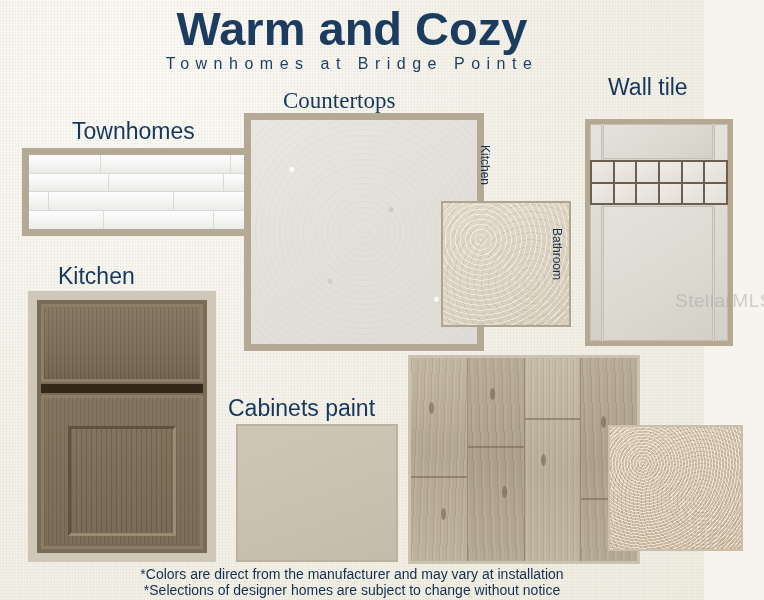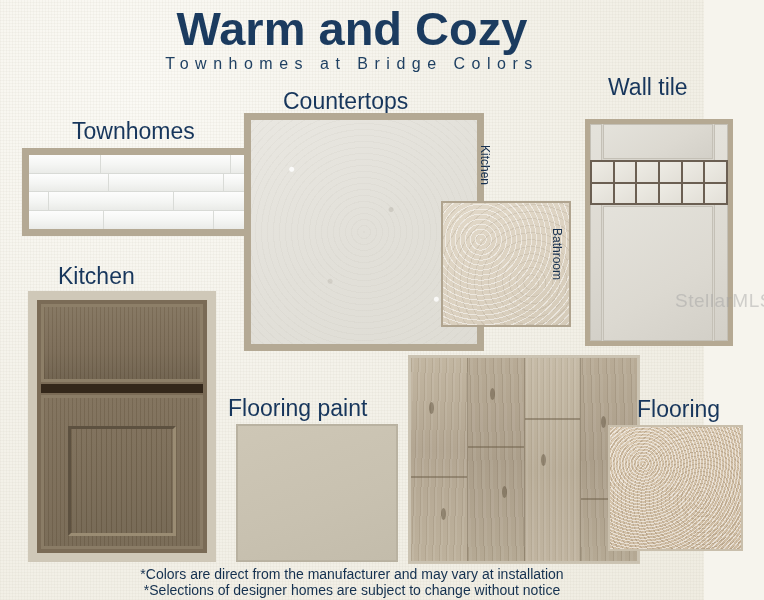--- a/index.html
+++ b/index.html
@@ -250,21 +250,21 @@
     color: #14304f;
     white-space: nowrap;
   }
 </style>
 </head>
 <body>
 
 <div id="board">
 
   <div class="main-title">Warm and Cozy</div>
-  <div class="sub-title">Townhomes at Bridge Colors</div>
+  <div class="sub-title">Townhomes at Bridge Pointe</div>
 
   <div class="swatch-label" style="left:72px; top:118px;">Townhomes</div>
   <div class="sample framed" id="backsplash-sample" style="left:22px; top:148px; width:288px; height:88px;">
     <div class="bs-rows">
       <div class="bs-row" style="top:0; margin-left:0px;">
         <span class="bs-tile"></span>
         <span class="bs-tile" style="flex-basis:130px"></span>
         <span class="bs-tile" style="flex-basis:60px"></span>
         <span class="bs-tile" style="flex-basis:120px"></span>
       </div>
@@ -282,21 +282,21 @@
       </div>
       <div class="bs-row" style="top:75%; margin-left:-25px; border-bottom:none;">
         <span class="bs-tile" style="flex-basis:120px"></span>
         <span class="bs-tile" style="flex-basis:110px"></span>
         <span class="bs-tile" style="flex-basis:130px"></span>
 
       </div>
     </div>
   </div>
 
-  <div class="swatch-label" style="left:283px; top:88px;">Countertops</div>
+  <div class="swatch-label" style="left:283px; top:88px;font-family:Liberation Serif, serif;">Countertops</div>
   <div class="sample framed" id="counter-kitchen" style="left:244px; top:113px; width:240px; height:238px;"></div>
   <div class="side-label" style="left:492px; top:145px;">Kitchen</div>
 
   <div class="sample framed" id="counter-bath" style="left:441px; top:201px; width:130px; height:126px; border-width:2px; border-color:#b0a48f;"></div>
   <div class="side-label" style="left:564px; top:228px;">Bathroom</div>
 
   <div class="swatch-label" style="left:608px; top:74px;">Wall tile</div>
   <div class="sample framed" id="walltile-sample" style="left:585px; top:119px; width:148px; height:227px; border-width:5px; border-color:#b5a993;">
 
     <div class="wt-panel" style="left:13px; top:0px; width:110px; height:35px;"></div>
@@ -325,21 +325,21 @@
 
   <div class="swatch-label" style="left:58px; top:263px;">Kitchen</div>
   <div class="sample" id="cabinet-sample" style="left:28px; top:291px; width:188px; height:271px;">
     <div class="cab-drawer"></div>
     <div class="cab-gap"></div>
     <div class="cab-door">
       <div class="cab-inset"></div>
     </div>
   </div>
 
-  <div class="swatch-label" style="left:228px; top:395px;">Flooring paint</div>
+  <div class="swatch-label" style="left:228px; top:395px;">Cabinets paint</div>
   <div class="sample" id="paint-sample" style="left:236px; top:424px; width:162px; height:138px;"></div>
 
   <div class="sample" id="floor-wood" style="left:408px; top:355px; width:232px; height:209px;">
     <div class="plank">
       <div class="seam" style="top:118px;"></div>
       <div class="knot" style="left:18px; top:44px;"></div>
       <div class="knot" style="left:30px; top:150px;"></div>
     </div>
     <div class="plank v2">
       <div class="seam" style="top:88px;"></div>
@@ -349,21 +349,20 @@
     <div class="plank v3">
       <div class="seam" style="top:60px;"></div>
       <div class="knot" style="left:16px; top:96px;"></div>
     </div>
     <div class="plank v2" style="border-right:none;">
       <div class="seam" style="top:140px;"></div>
       <div class="knot" style="left:20px; top:58px;"></div>
     </div>
   </div>
 
-  <div class="swatch-label" style="left:637px; top:396px;">Flooring</div>
   <div class="sample" id="floor-carpet" style="left:608px; top:425px; width:135px; height:126px;"></div>
 
   <div id="watermark" style="left:675px; top:290px;">StellarMLS</div>
 
   <div class="footer" style="top:582px;">*Selections of designer homes are subject to change without notice</div>
   <div class="footer" style="top:566px;">*Colors are direct from the manufacturer and may vary at installation</div>
 
 </div>
 
 </body></html>

